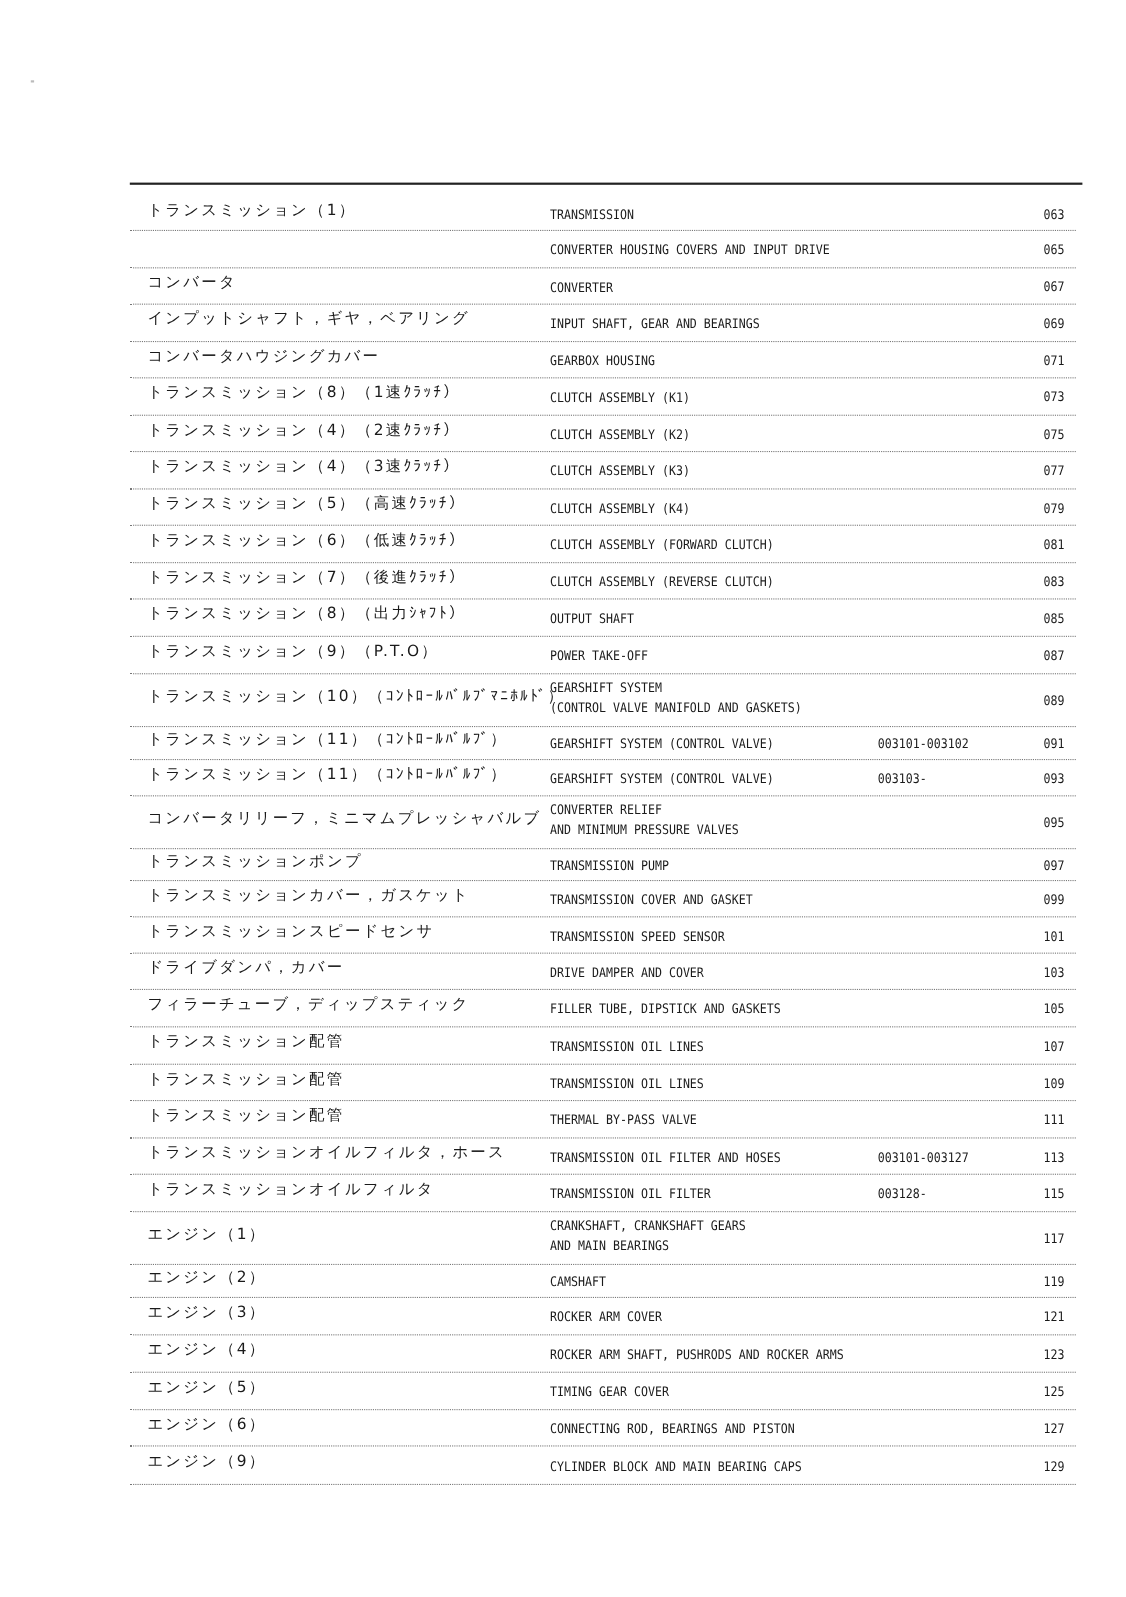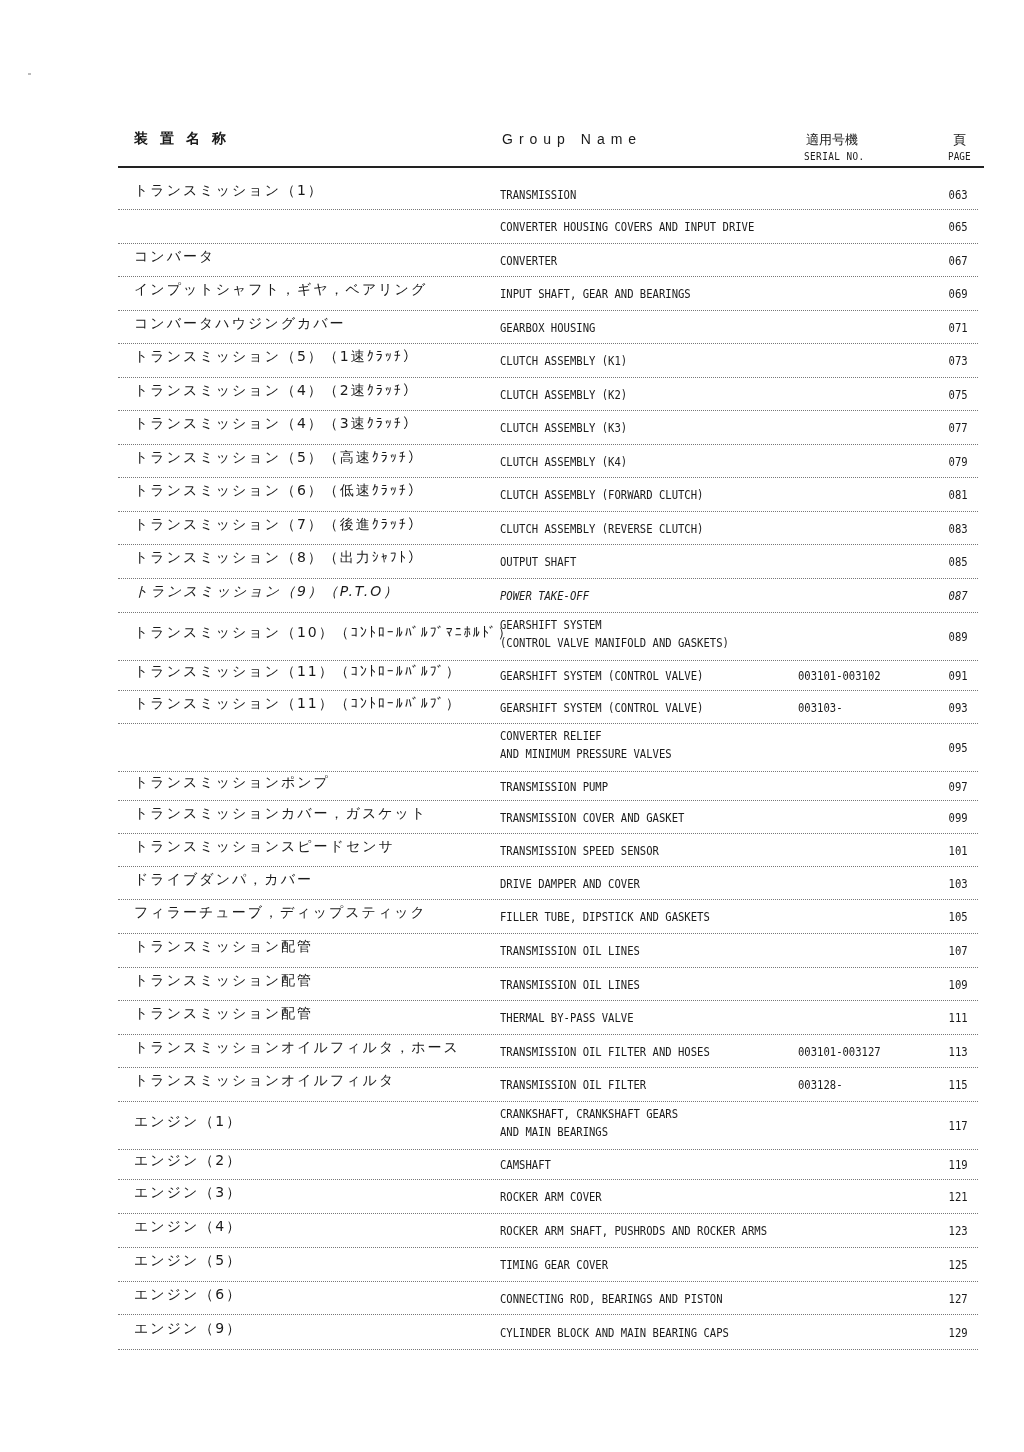--- a/index.html
+++ b/index.html
@@ -139,28 +139,20 @@
       transform: scaleX(0.88);
       transform-origin: right;
     }
   </style>
 </head>
 <body>
 
 <div class="page">
   <div class="speck"></div>
 
-  <div class="header">
-    <span class="h-jp">装置名称</span>
-    <span class="h-group">Group Name</span>
-    <span class="h-serial-jp">適用号機</span>
-    <span class="h-serial-en">SERIAL NO.</span>
-    <span class="h-page-jp">頁</span>
-    <span class="h-page-en">PAGE</span>
-  </div>
   <div class="header-rule"></div>
 
   <div class="rows" id="rows">
       <div class="row" style="top: 178px; height: 31px;">
         <span class="cell-jp" style="top:4px">トランスミッション（1）</span>
         <span class="cell-en" style="top:8px">TRANSMISSION</span>
         <span class="cell-serial" style="top:10px"></span>
         <span class="cell-page" style="top:10px">063</span>
       </div>
       <div class="row" style="top: 209px; height: 34px;">
@@ -180,21 +172,21 @@
         <span class="cell-serial" style="top:11px"></span>
         <span class="cell-page" style="top:11px">069</span>
       </div>
       <div class="row" style="top: 310px; height: 33px;">
         <span class="cell-jp" style="top:5px">コンバータハウジングカバー</span>
         <span class="cell-en" style="top:9px">GEARBOX HOUSING</span>
         <span class="cell-serial" style="top:11px"></span>
         <span class="cell-page" style="top:11px">071</span>
       </div>
       <div class="row" style="top: 343px; height: 34px;">
-        <span class="cell-jp" style="top:5px">トランスミッション（5）（1速ｸﾗｯﾁ）</span>
+        <span class="cell-jp" style="top:5px">トランスミッション（8）（1速ｸﾗｯﾁ）</span>
         <span class="cell-en" style="top:9px">CLUTCH ASSEMBLY (K1)</span>
         <span class="cell-serial" style="top:11px"></span>
         <span class="cell-page" style="top:11px">073</span>
       </div>
       <div class="row" style="top: 377px; height: 33px;">
         <span class="cell-jp" style="top:5px">トランスミッション（4）（2速ｸﾗｯﾁ）</span>
         <span class="cell-en" style="top:9px">CLUTCH ASSEMBLY (K2)</span>
         <span class="cell-serial" style="top:11px"></span>
         <span class="cell-page" style="top:11px">075</span>
       </div>
@@ -221,21 +213,21 @@
         <span class="cell-en" style="top:9px">CLUTCH ASSEMBLY (REVERSE CLUTCH)</span>
         <span class="cell-serial" style="top:11px"></span>
         <span class="cell-page" style="top:11px">083</span>
       </div>
       <div class="row" style="top: 544px; height: 34px;">
         <span class="cell-jp" style="top:5px">トランスミッション（8）（出力ｼｬﾌﾄ）</span>
         <span class="cell-en" style="top:9px">OUTPUT SHAFT</span>
         <span class="cell-serial" style="top:11px"></span>
         <span class="cell-page" style="top:11px">085</span>
       </div>
-      <div class="row" style="top: 578px; height: 34px; font-style: italic;">
+      <div class="row" style="top: 578px; height: 34px;">
         <span class="cell-jp" style="top:5px">トランスミッション（9）（P.T.O）</span>
         <span class="cell-en" style="top:9px">POWER TAKE-OFF</span>
         <span class="cell-serial" style="top:11px"></span>
         <span class="cell-page" style="top:11px">087</span>
       </div>
       <div class="row" style="top: 612px; height: 48px;">
         <span class="cell-jp" style="top:12px">トランスミッション（10）（ｺﾝﾄﾛｰﾙﾊﾞﾙﾌﾞﾏﾆﾎﾙﾄﾞ）</span>
         <span class="cell-en" style="top:4px">GEARSHIFT SYSTEM
 (CONTROL VALVE MANIFOLD AND GASKETS)</span>
         <span class="cell-serial" style="top:18px"></span>
@@ -247,20 +239,21 @@
         <span class="cell-serial" style="top:9px">003101-003102</span>
         <span class="cell-page" style="top:9px">091</span>
       </div>
       <div class="row" style="top: 690px; height: 33px;">
         <span class="cell-jp" style="top:5px">トランスミッション（11）（ｺﾝﾄﾛｰﾙﾊﾞﾙﾌﾞ）</span>
         <span class="cell-en" style="top:9px">GEARSHIFT SYSTEM (CONTROL VALVE)</span>
         <span class="cell-serial" style="top:11px">003103-</span>
         <span class="cell-page" style="top:11px">093</span>
       </div>
       <div class="row" style="top: 723px; height: 48px;">
+        <span class="cell-jp" style="top:12px">コンバータリリーフ，ミニマムプレッシャバルブ</span>
         <span class="cell-en" style="top:4px">CONVERTER RELIEF
 AND MINIMUM PRESSURE VALVES</span>
         <span class="cell-serial" style="top:18px"></span>
         <span class="cell-page" style="top:18px">095</span>
       </div>
       <div class="row" style="top: 771px; height: 29px;">
         <span class="cell-jp" style="top:3px">トランスミッションポンプ</span>
         <span class="cell-en" style="top:7px">TRANSMISSION PUMP</span>
         <span class="cell-serial" style="top:9px"></span>
         <span class="cell-page" style="top:9px">097</span>

